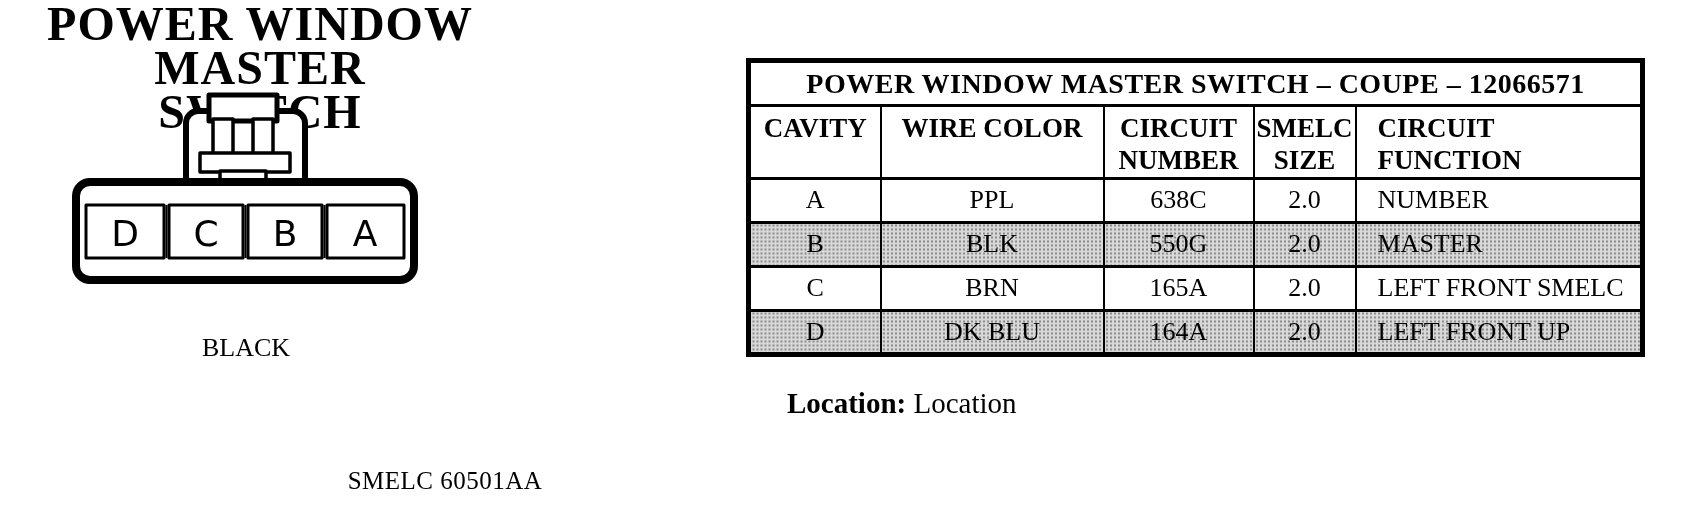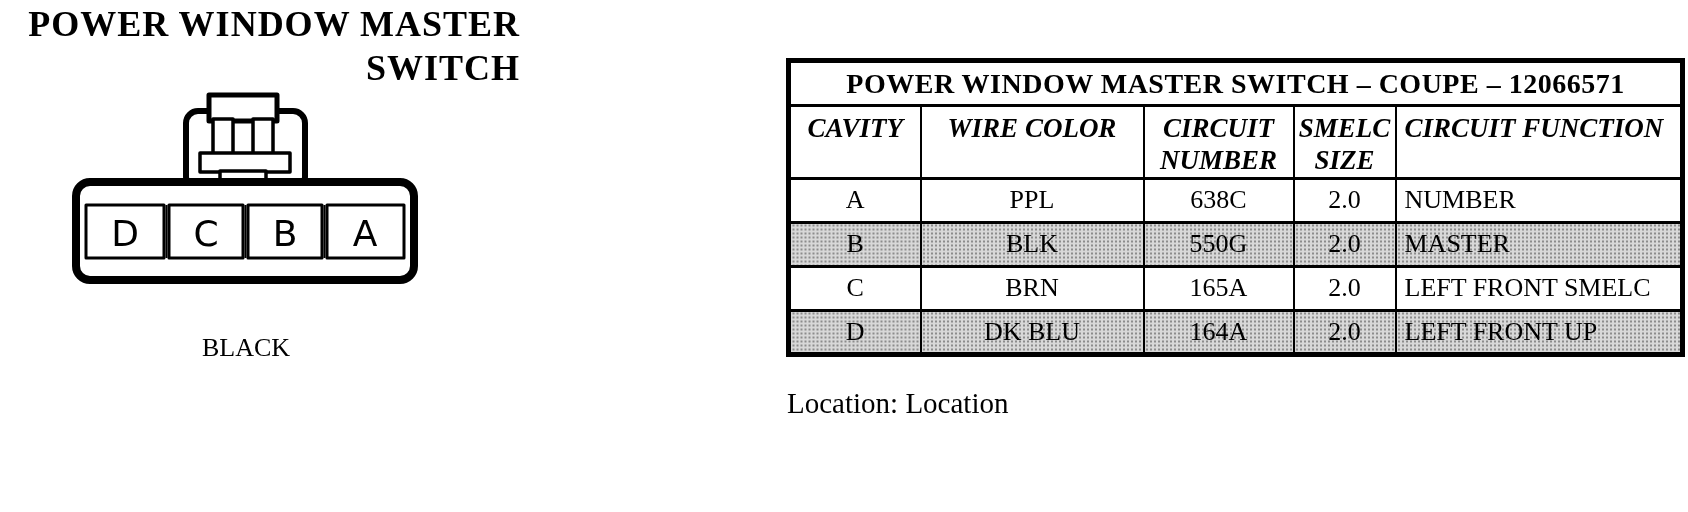--- a/index.html
+++ b/index.html
@@ -11,23 +11,23 @@
     background: var(--paper, #ffffff);
     color: var(--ink, #000000);
     font-family: "Liberation Serif", serif;
     overflow: hidden;
   }
 
   
   .doc-title {
     position: absolute;
     left: 0; top: 2px; width: 520px;
-    text-align: right;
+    text-align: center;
     font-weight: 700;
-    font-size: 36px;
+    font-size: 48px;
     line-height: 44px;
     letter-spacing: 1px;
   }
   .connector-svg { position: absolute; left: 40px; top: 86px; }
   .connector-meta {
     position: absolute;
     left: 120px; top: 331px; width: 252px;
     text-align: center;
     font-size: 26px;
     line-height: 33px;
@@ -40,21 +40,20 @@
     letter-spacing: 0.5px;
   }
 
   
   .spec-table {
     position: absolute;
     left: 746px; top: 58px;
     border-collapse: collapse;
     table-layout: fixed;
     border: 5px solid var(--ink, #000);
-    margin-left: 40px;
   }
   .spec-table th, .spec-table td {
     border: 3px solid var(--ink, #000);
     padding: 0;
     overflow: hidden;
   }
   .t-title {
     height: 45px;
     font-size: 28px;
     font-weight: 700;
@@ -65,46 +64,45 @@
   .col-head th {
     height: 72px;
     vertical-align: top;
     padding-top: 5px;
     font-size: 27px;
     font-weight: 700;
     text-align: center;
     line-height: 1.2;
     border-left-width: 2px;
     border-right-width: 2px;
-    font-style: italic;
   }
   .spec-table tbody td {
     height: 44px;
     font-size: 26px;
     text-align: center;
     vertical-align: middle;
     border-left-width: 2px;
     border-right-width: 2px;
   }
   .spec-table th.fn, .spec-table td.fn {
     text-align: left;
-    padding-left: 8px;
+    padding-left: 21px;
   }
   .shaded td {
     background-color: var(--row_shade, #d8d8d8);
     background-image: radial-gradient(circle, var(--shade_dot, #8c8c8c) 0.8px, transparent 0.9px);
     background-size: 4px 4px;
   }
 
   .location {
     position: absolute;
     left: 787px; top: 387px;
     font-size: 29px;
   }
-  .location .lab { font-weight: 400; }
+  .location .lab { font-weight: 700; }
 </style>
 </head>
 <body>
 
 <div class="canvas" style="--ink: #000000; --paper: #ffffff; --row_shade: #d8d8d8; --shade_dot: #8c8c8c;">
 
   <div class="doc-title">
     <div>POWER WINDOW MASTER</div>
     <div>SWITCH</div>
   </div>
@@ -136,20 +134,21 @@
       <text x="206" y="246">C</text>
       <text x="285" y="246">B</text>
       <text x="365" y="246">A</text>
     </g>
   </svg>
 
   <div class="connector-meta">
     <div>BLACK</div>
   </div>
 
+  <div class="plate-code">SMELC 60501AA</div>
 
   <table class="spec-table">
     <colgroup>
       <col style="width:132px">
         <col style="width:223px">
         <col style="width:150px">
         <col style="width:102px">
         <col style="width:287px">
     </colgroup>
     <thead>

